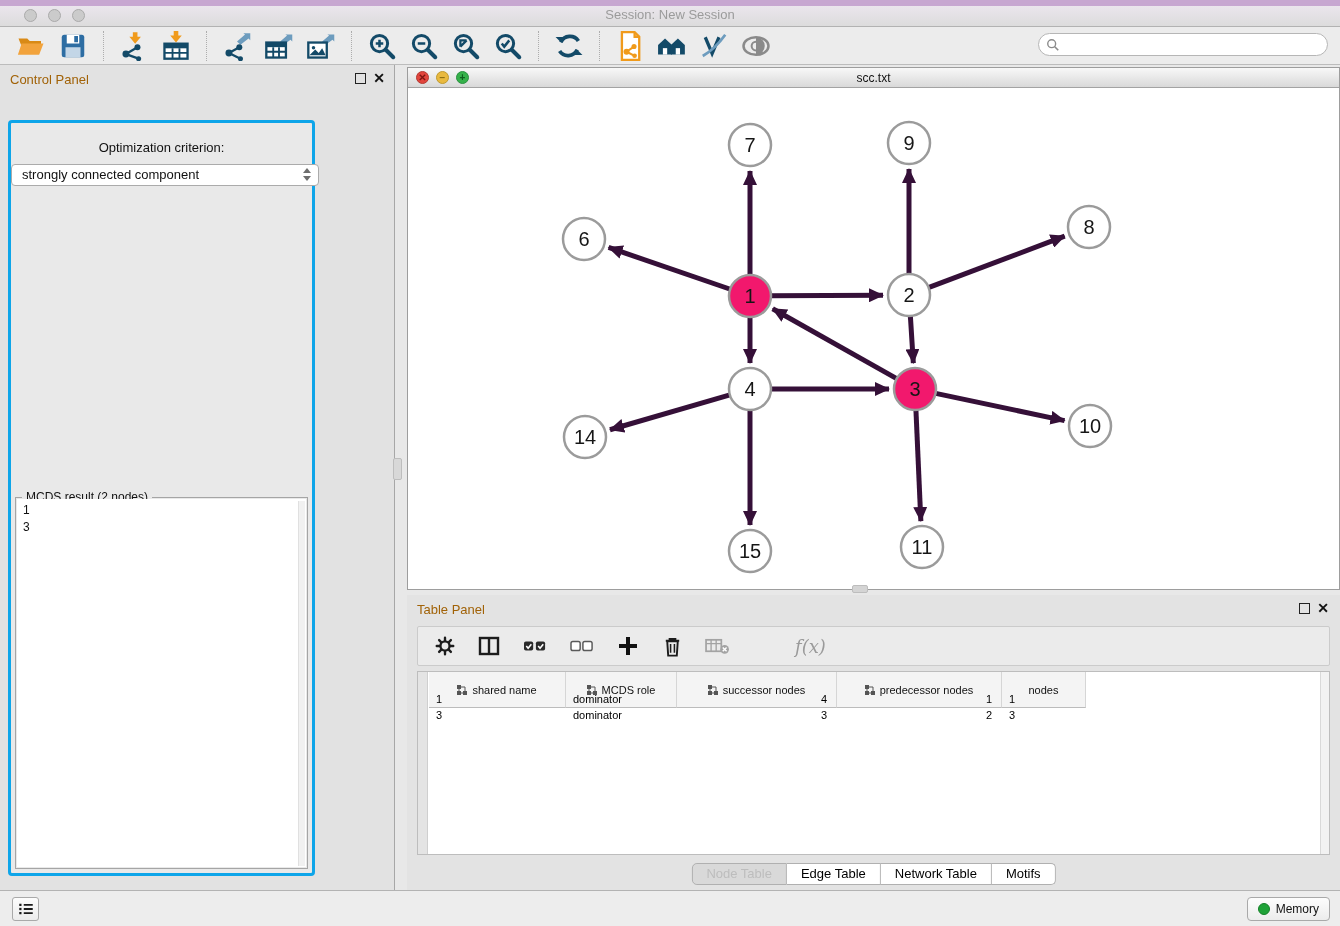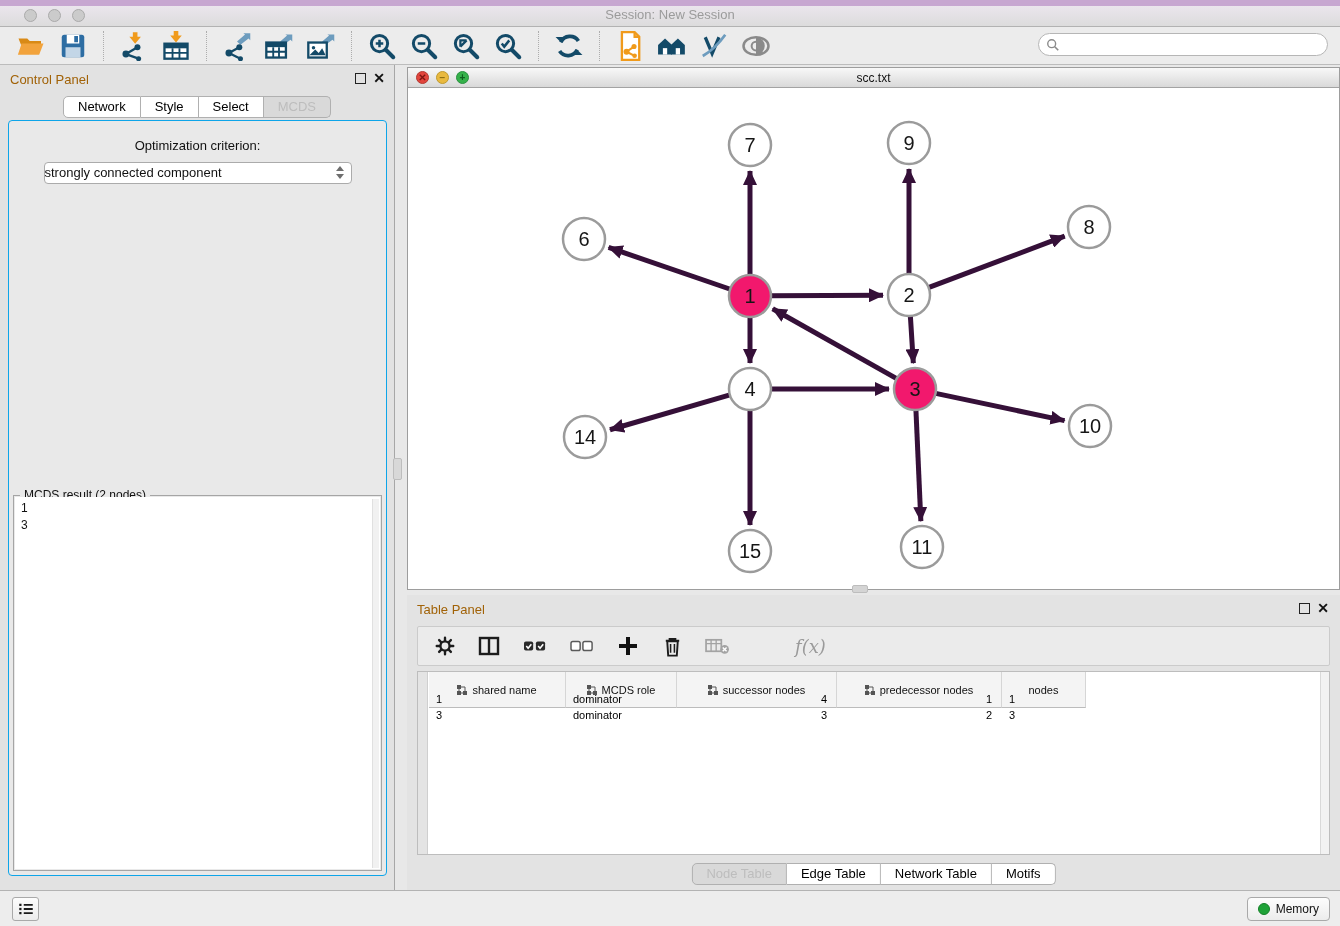--- a/index.html
+++ b/index.html
@@ -33,25 +33,25 @@
   .hd-close { position:absolute; top:5px; font-size:14px; font-weight:bold; color:#111; line-height:16px; }
   .cp-float { right:28px; } .cp-close { right:9px; }
 
   .cp-tabs { position:absolute; top:31px; left:50%; transform:translateX(-50%); display:flex; }
   .tabseg { height:22px; line-height:20px; padding:0 14px; font-size:13px; background:#fff;
     border:1px solid #b0b0b0; border-left:none; color:#000; }
   .tabseg:first-child { border-left:1px solid #b0b0b0; border-radius:5px 0 0 5px; }
   .tabseg:last-child { border-radius:0 5px 5px 0; }
   .tabseg.sel { background:#d9d9d9; color:#bdbdbd; }
 
-  .cp-inner { position:absolute; left:8px; top:55px; width:379px; height:756px;
-    background:#e9e9e9; border:1px solid #0ea5e9; border-radius:4px; }
+  .cp-inner { position:absolute; left:8px; top:55px; width:307px; height:756px;
+    background:#e9e9e9; border:3px solid #0ea5e9; border-radius:4px; }
   .opt-label { margin-top:17px; text-align:center; font-size:13px; color:#111; }
   .cp-select { position:relative; margin:9px auto 0 auto; width:308px; height:22px; background:#fff;
-    border:1px solid #ababab; border-radius:4px; font-size:13px; line-height:20px; padding-left:0; color:#111; }
+    border:1px solid #ababab; border-radius:4px; font-size:13px; line-height:20px; padding-left:10px; color:#111; }
   .stepper { position:absolute; right:7px; top:3px; display:flex; flex-direction:column; gap:3px; }
   .stepper .up { width:0; height:0; border-left:4px solid transparent; border-right:4px solid transparent;
     border-bottom:5px solid #6e6e6e; }
   .stepper .dn { width:0; height:0; border-left:4px solid transparent; border-right:4px solid transparent;
     border-top:5px solid #6e6e6e; }
   .cp-btnrow { margin-top:11px; display:flex; justify-content:center; gap:15px; }
   .pushbtn { height:23px; padding:0 15px; font-size:13px; color:#111; background:linear-gradient(#ffffff,#efefef);
     border:1px solid #a9a9a9; border-radius:4px; font-family:"Liberation Sans",sans-serif; }
   .result-group { position:absolute; left:4px; right:4px; top:374px; bottom:4px; border:1px solid #a5a5a5; }
   .result-legend { position:absolute; top:-8px; left:6px; background:#e9e9e9; padding:0 4px; font-size:12px; color:#111; }
@@ -228,26 +228,20 @@
       </svg>
     </div>
   </div>
 
   <div class="control-panel">
     <div class="panel-hd">
       <span class="ptitle">Control Panel</span>
       <span class="hd-float cp-float"></span>
       <span class="hd-close cp-close">✕</span>
     </div>
-    <div class="cp-tabs">
-        <div class="tabseg">Network</div>
-        <div class="tabseg">Style</div>
-        <div class="tabseg">Select</div>
-        <div class="tabseg sel">MCDS</div>
-      </div>
     <div class="cp-inner">
       <div class="opt-label">Optimization criterion:</div>
       <div class="cp-select">
         <span>strongly connected component</span>
         <span class="stepper">
             <span class="up"></span>
             <span class="dn"></span>
           </span>
       </div>
       <div class="result-group">

